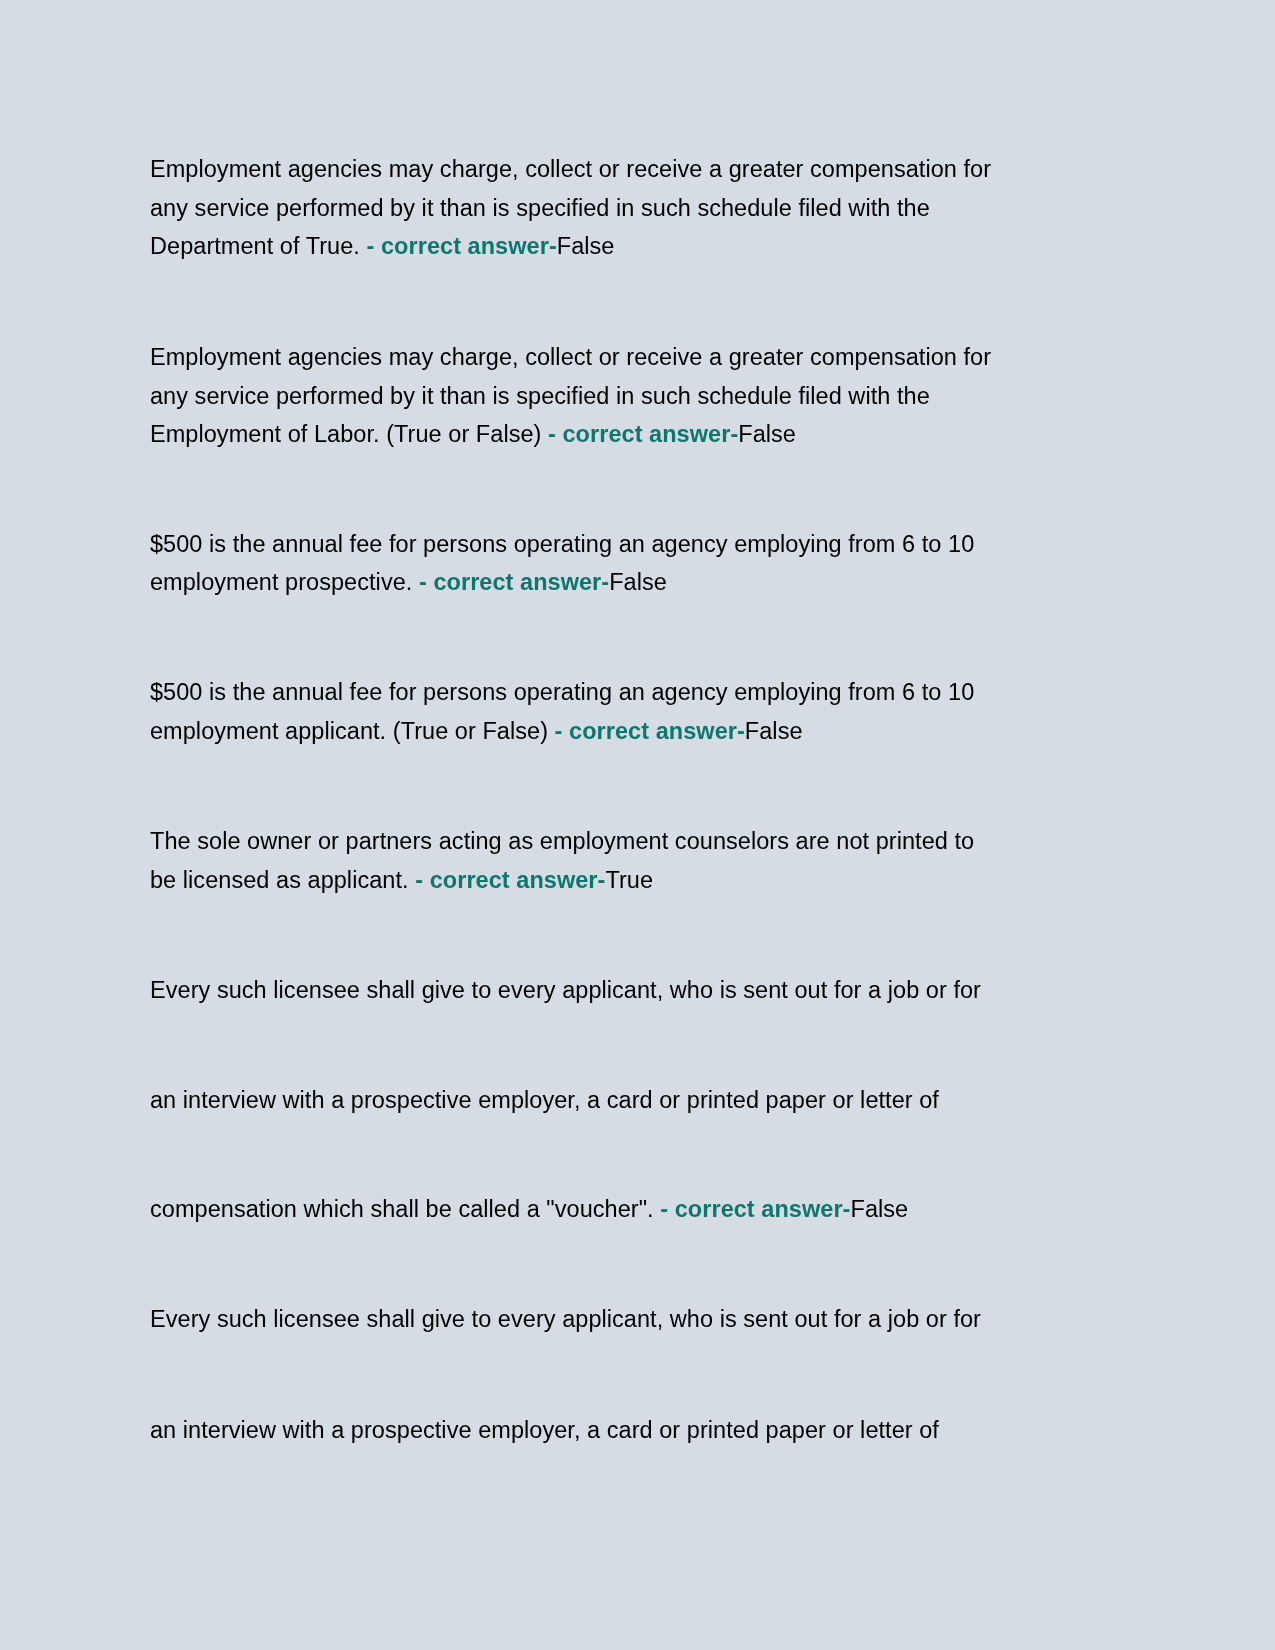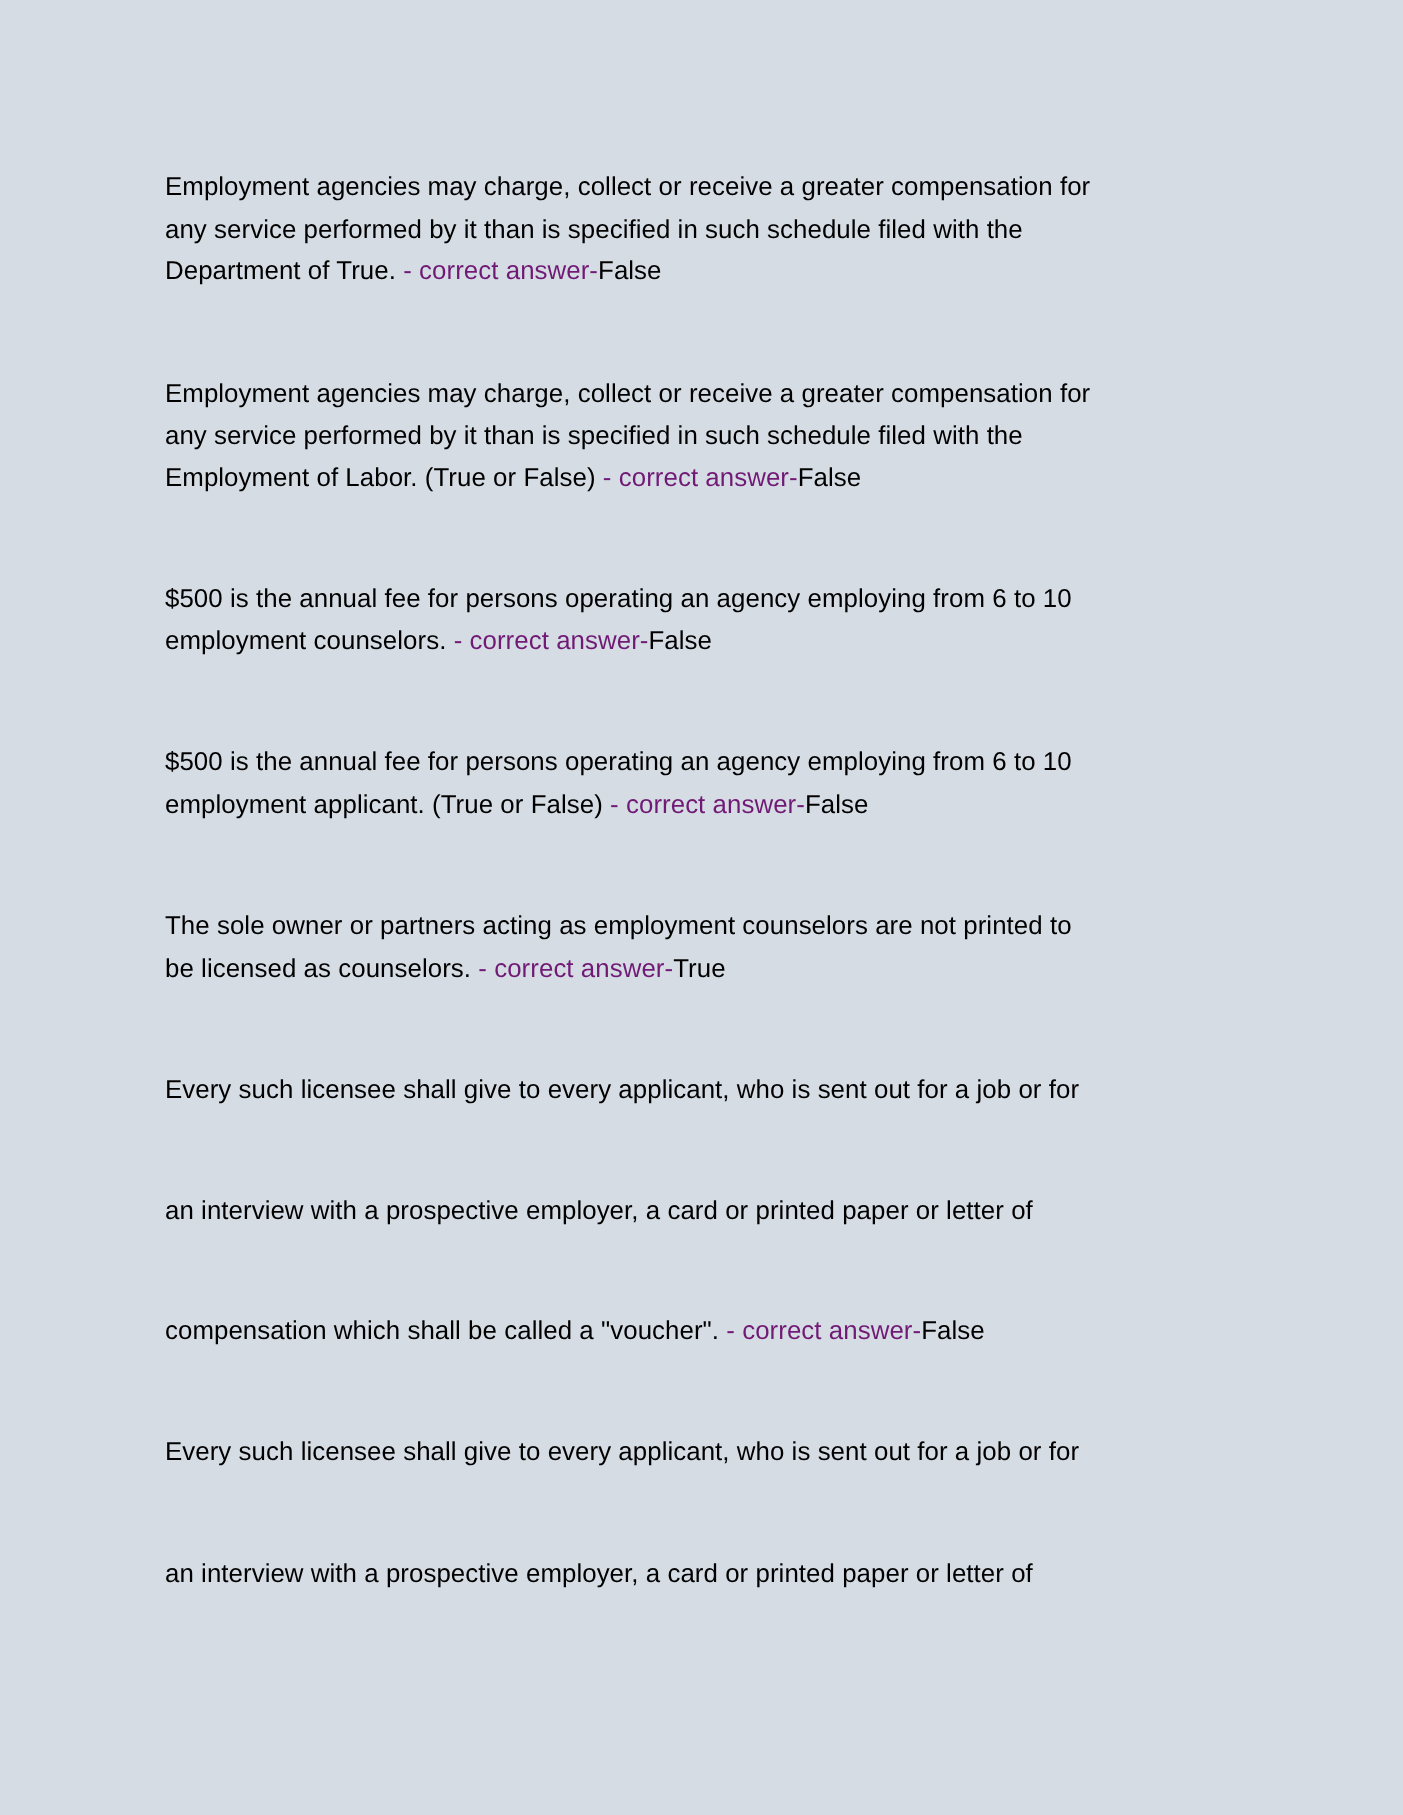--- a/index.html
+++ b/index.html
@@ -24,22 +24,22 @@
     }
     .line {
       position: absolute;
       left: 150px;
       font-size: 23.5px;
       line-height: 30px;
       white-space: nowrap;
       letter-spacing: 0.05px;
     }
     .marker {
-      color: #701a75;
-      font-weight: normal;
+      color: #0f766e;
+      font-weight: bold;
     }
   </style>
 </head>
 <body>
 
 <div class="page">
 
   <div>
     <div class="line" style="top:154px">Employment agencies may charge, collect or receive a greater compensation for</div>
     <div class="line" style="top:193px">any service performed by it than is specified in such schedule filed with the</div>
@@ -52,35 +52,35 @@
     <div class="line" style="top:342px">Employment agencies may charge, collect or receive a greater compensation for</div>
     <div class="line" style="top:381px">any service performed by it than is specified in such schedule filed with the</div>
     <div class="line" style="top:419px">
       <span>Employment of Labor. (True or False) </span><span class="marker">- correct answer-</span><span>False</span>
     </div>
   </div>
 
   <div>
     <div class="line" style="top:529px">$500 is the annual fee for persons operating an agency employing from 6 to 10</div>
     <div class="line" style="top:567px">
-      <span>employment counselors. </span><span class="marker">- correct answer-</span><span>False</span>
+      <span>employment prospective. </span><span class="marker">- correct answer-</span><span>False</span>
     </div>
   </div>
 
   <div>
     <div class="line" style="top:677px">$500 is the annual fee for persons operating an agency employing from 6 to 10</div>
     <div class="line" style="top:716px">
       <span>employment applicant. (True or False) </span><span class="marker">- correct answer-</span><span>False</span>
     </div>
   </div>
 
   <div>
     <div class="line" style="top:826px">The sole owner or partners acting as employment counselors are not printed to</div>
     <div class="line" style="top:865px">
-      <span>be licensed as counselors. </span><span class="marker">- correct answer-</span><span>True</span>
+      <span>be licensed as applicant. </span><span class="marker">- correct answer-</span><span>True</span>
     </div>
   </div>
 
   <div>
     <div class="line" style="top:975px">Every such licensee shall give to every applicant, who is sent out for a job or for</div>
     <div class="line" style="top:1085px">an interview with a prospective employer, a card or printed paper or letter of</div>
     <div class="line" style="top:1194px">
       <span>compensation which shall be called a "voucher". </span><span class="marker">- correct answer-</span><span>False</span>
     </div>
   </div>

